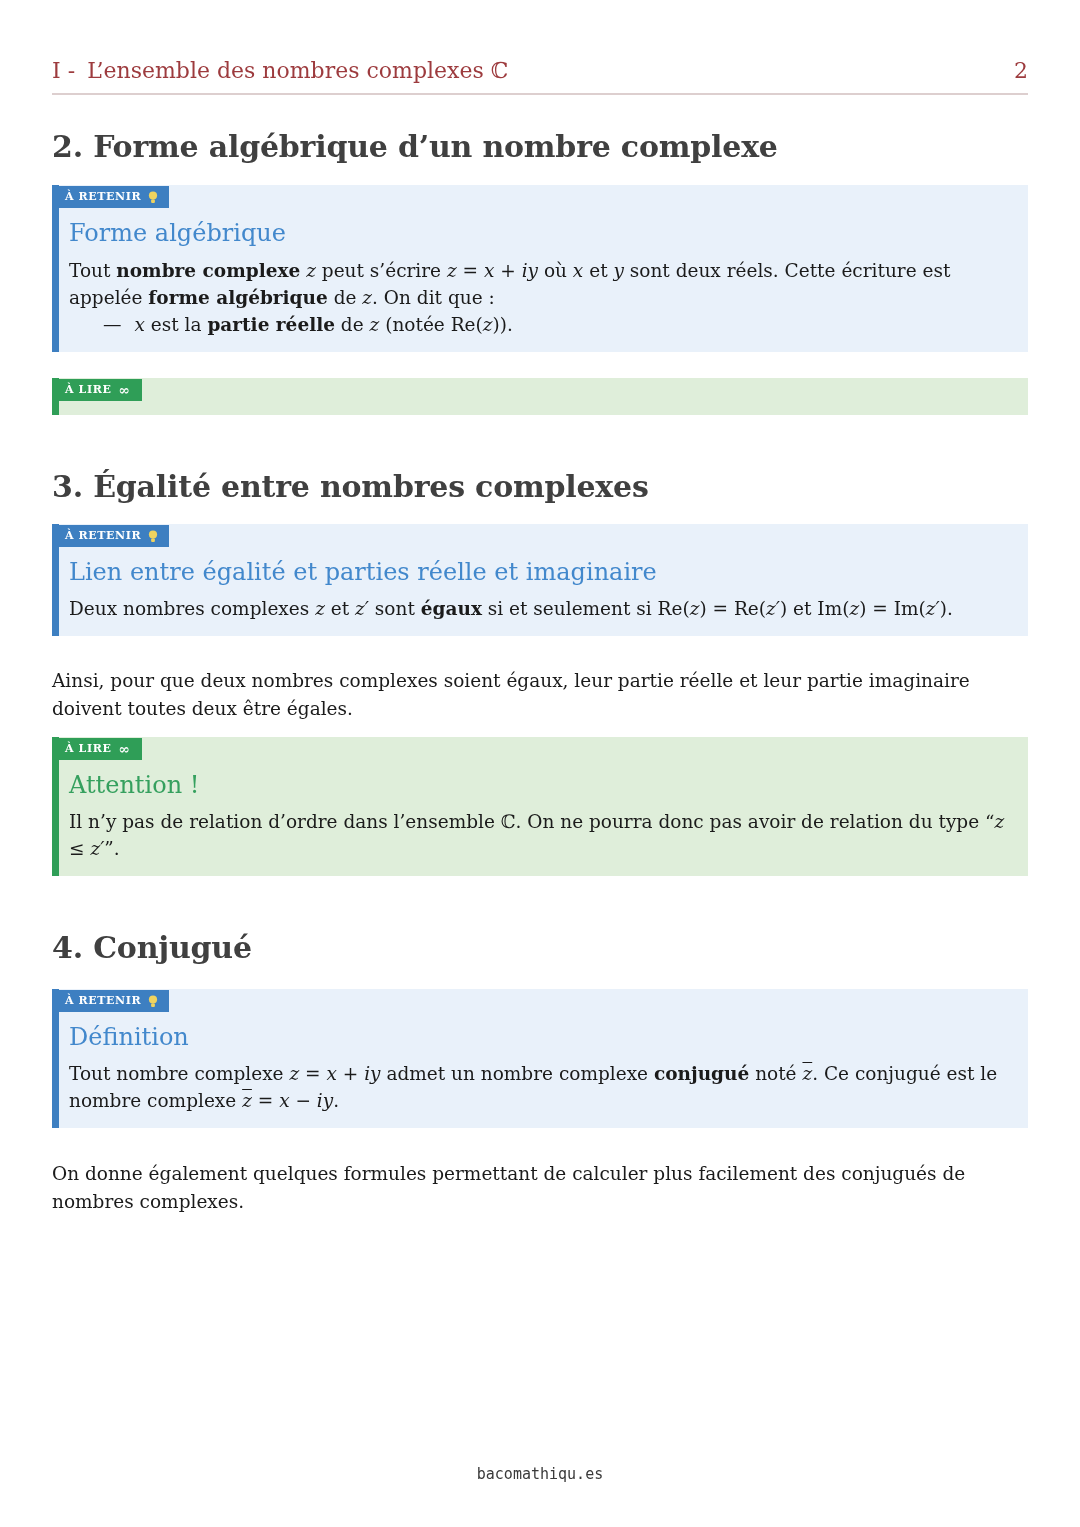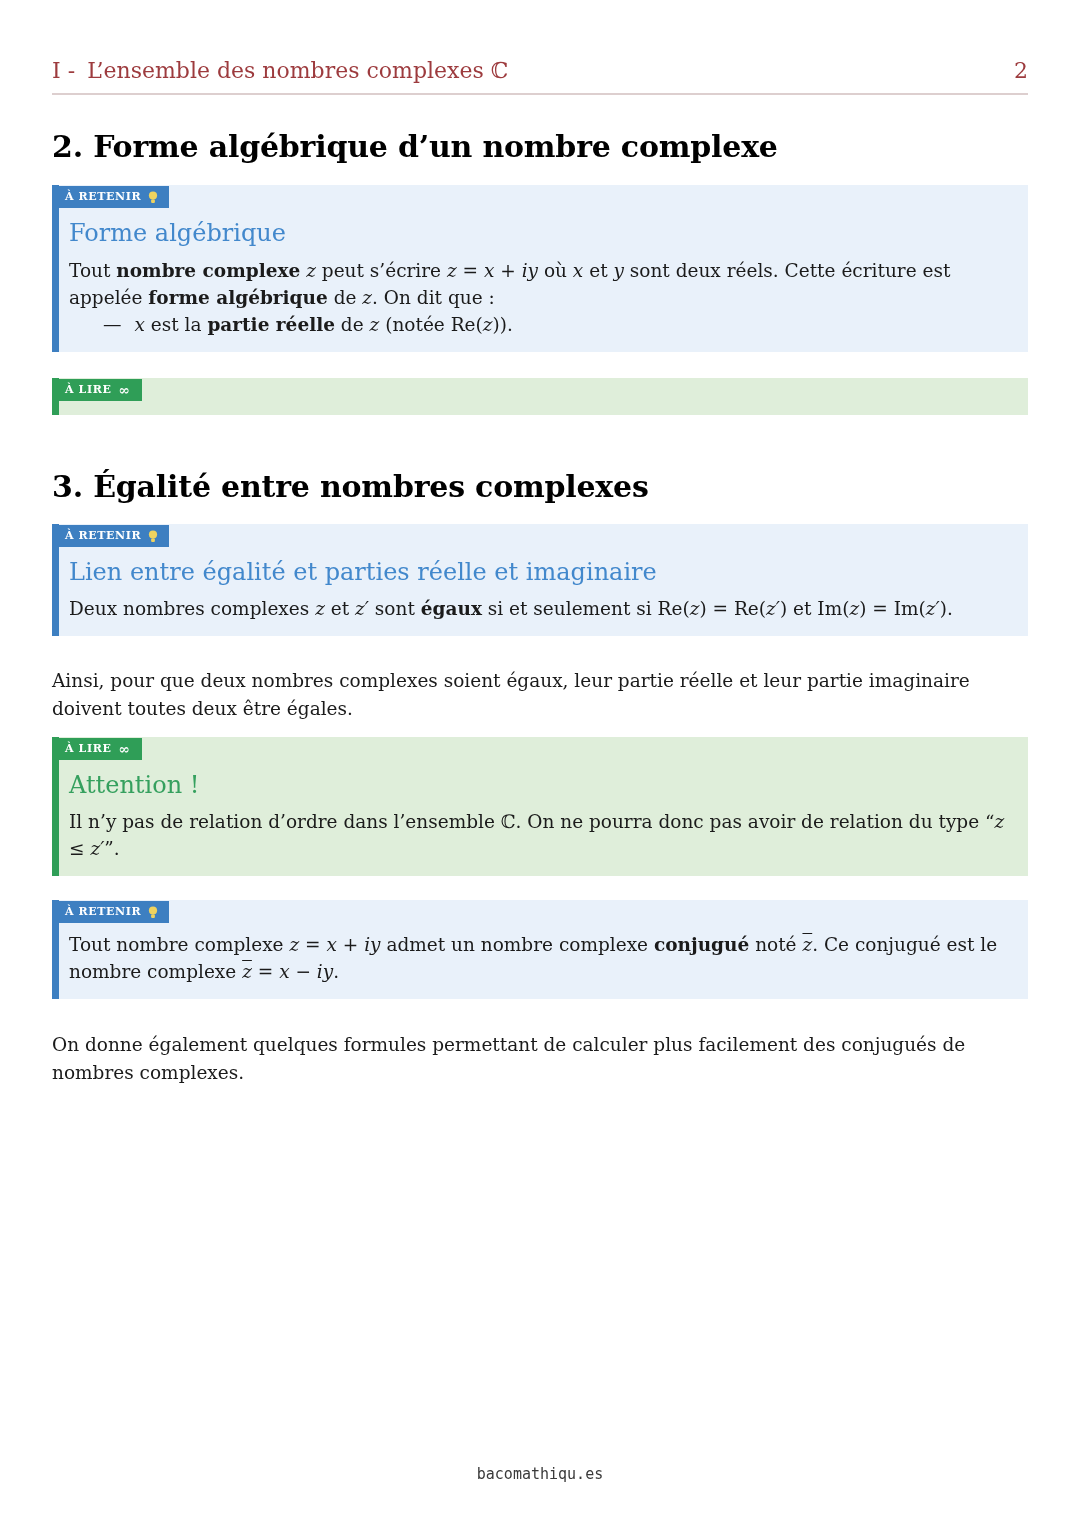--- a/index.html
+++ b/index.html
@@ -17,21 +17,21 @@
   .pheader{
     display:flex;justify-content:space-between;align-items:baseline;
     color:#9d3b3e;font-size:22px;line-height:26px;
     border-bottom:2px solid #ddcfcf;padding-bottom:9px;
   }
   .pheader .hleft span{margin-right:12px;}
   .pheader .hleft span:last-child{margin-right:4px;}
 
   
   h2{
-    margin:0;color:#000000;font-size:30px;line-height:35px;
+    margin:0;color:#404040;font-size:30px;line-height:35px;
     font-weight:bold;letter-spacing:-0.2px;
   }
 
   
   .notebox{position:relative;padding-bottom:14px;}
   .notebox::before{
     content:"";position:absolute;left:0;top:0;bottom:0;width:7px;
     background:var(--c);
   }
   .notebox.blue{--c:#3d7fc1;--t:#4288cc;background:#e9f1fa;}
@@ -133,29 +133,31 @@
       <div class="tag">
         <span>À LIRE</span>
         <span class="inf">∞</span>
       </div>
       <h3 class="box-title">Attention !</h3>
       <p class="box-body"><span>Il n’y pas de relation d’ordre dans l’ensemble ℂ. On ne pourra donc pas avoir de relation du type “</span><span class="i">z</span><span> ≤ </span><span class="i">z′</span><span>”.</span></p>
     </div>
   </section>
 
   <section>
+    <h2 class="mt54">4. Conjugué</h2>
 
     <div class="notebox blue mt24">
       <div class="tag">
         <span>À RETENIR</span>
         <svg class="bulb" width="10" height="13" viewBox="0 0 10 13">
             <circle cx="5" cy="4.6" r="4.1" fill="#efd35f"></circle>
             <rect x="3.1" y="8.6" width="3.8" height="3.4" rx="1" fill="#efd35f"></rect>
           </svg>
       </div>
+      <h3 class="box-title">Définition</h3>
       <p class="box-body"><span>Tout nombre complexe </span><span class="i">z</span><span> = </span><span class="i">x</span><span> + </span><span class="i">iy</span><span> admet un nombre complexe </span><span class="b">conjugué</span><span> noté </span><span class="i ov">z</span><span>. Ce conjugué est le nombre complexe </span><span class="i ov">z</span><span> = </span><span class="i">x</span><span> − </span><span class="i">iy</span><span>.</span></p>
     </div>
 
     <p class="para mt32">On donne également quelques formules permettant de calculer plus facilement des conjugués de nombres complexes.</p>
   </section>
 
 </div>
 
 <footer class="pfooter">
   <span>bacomathiqu.es</span>

